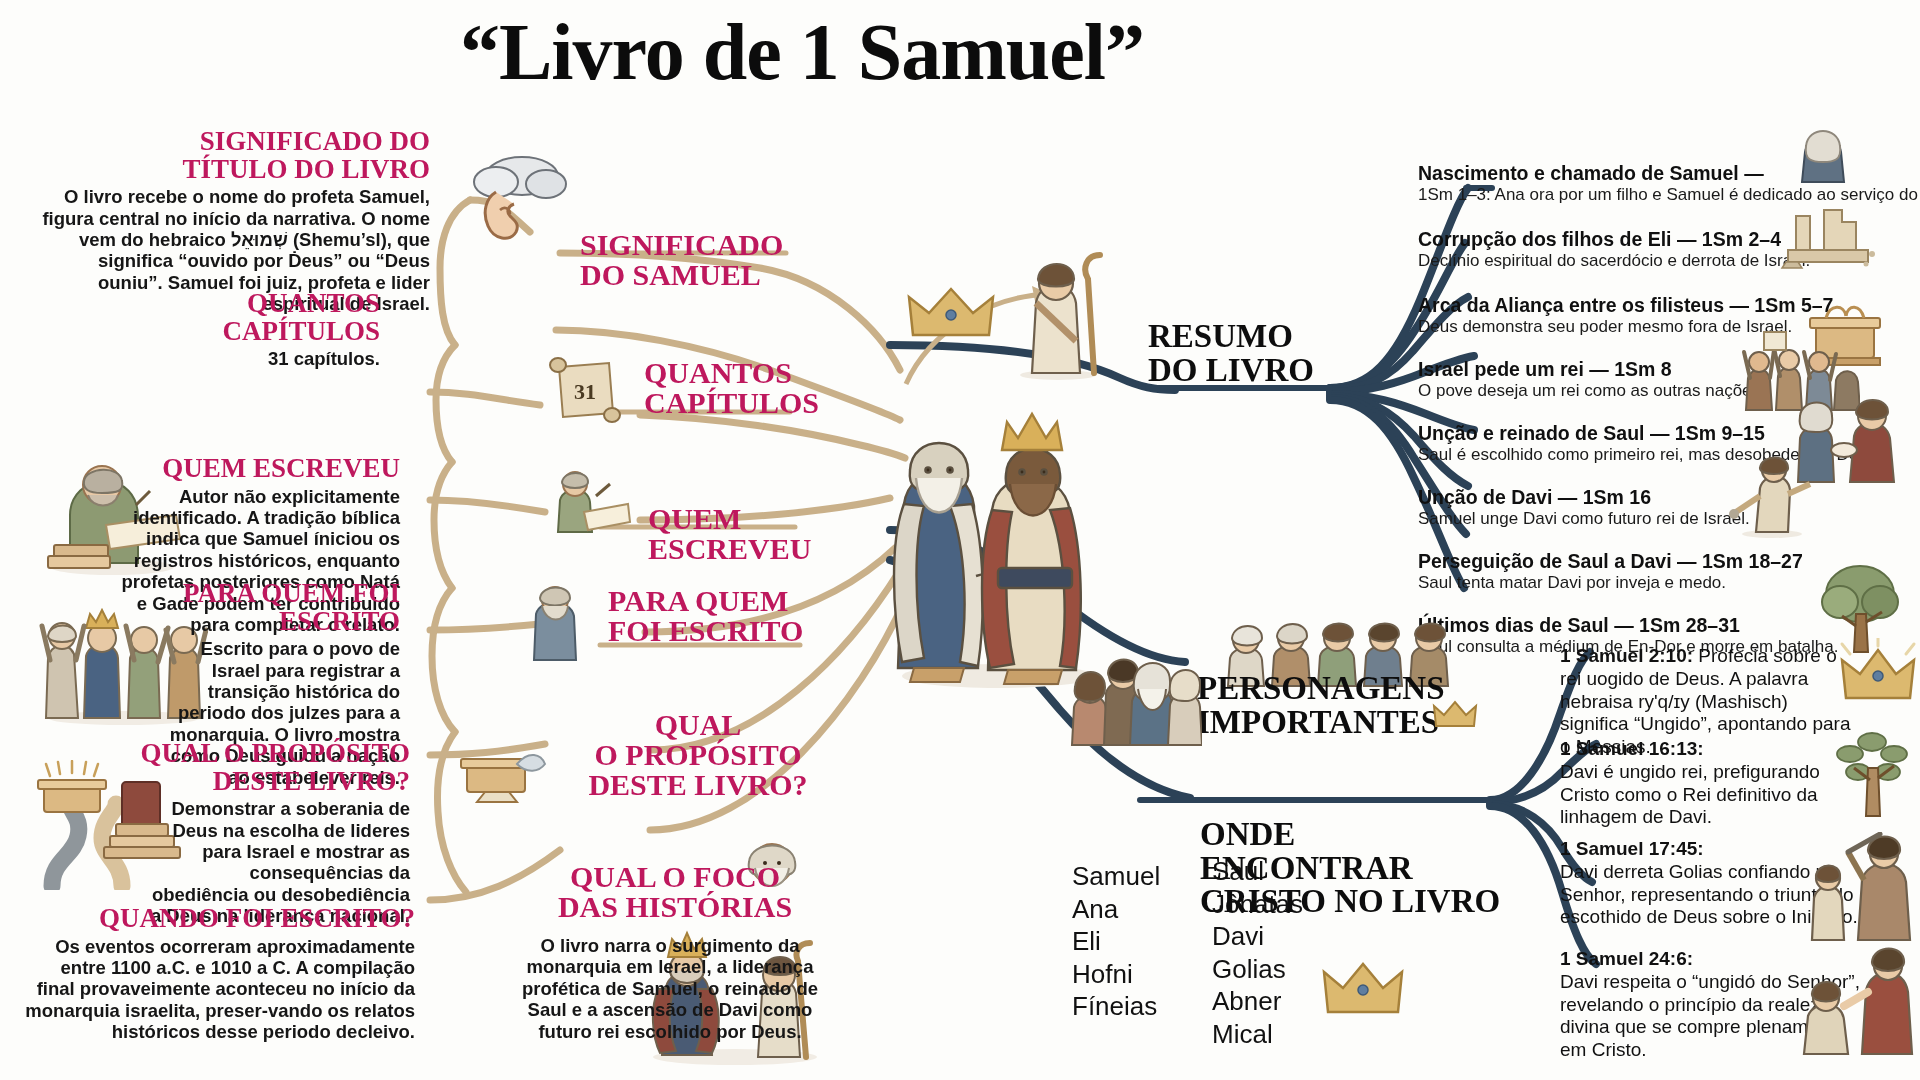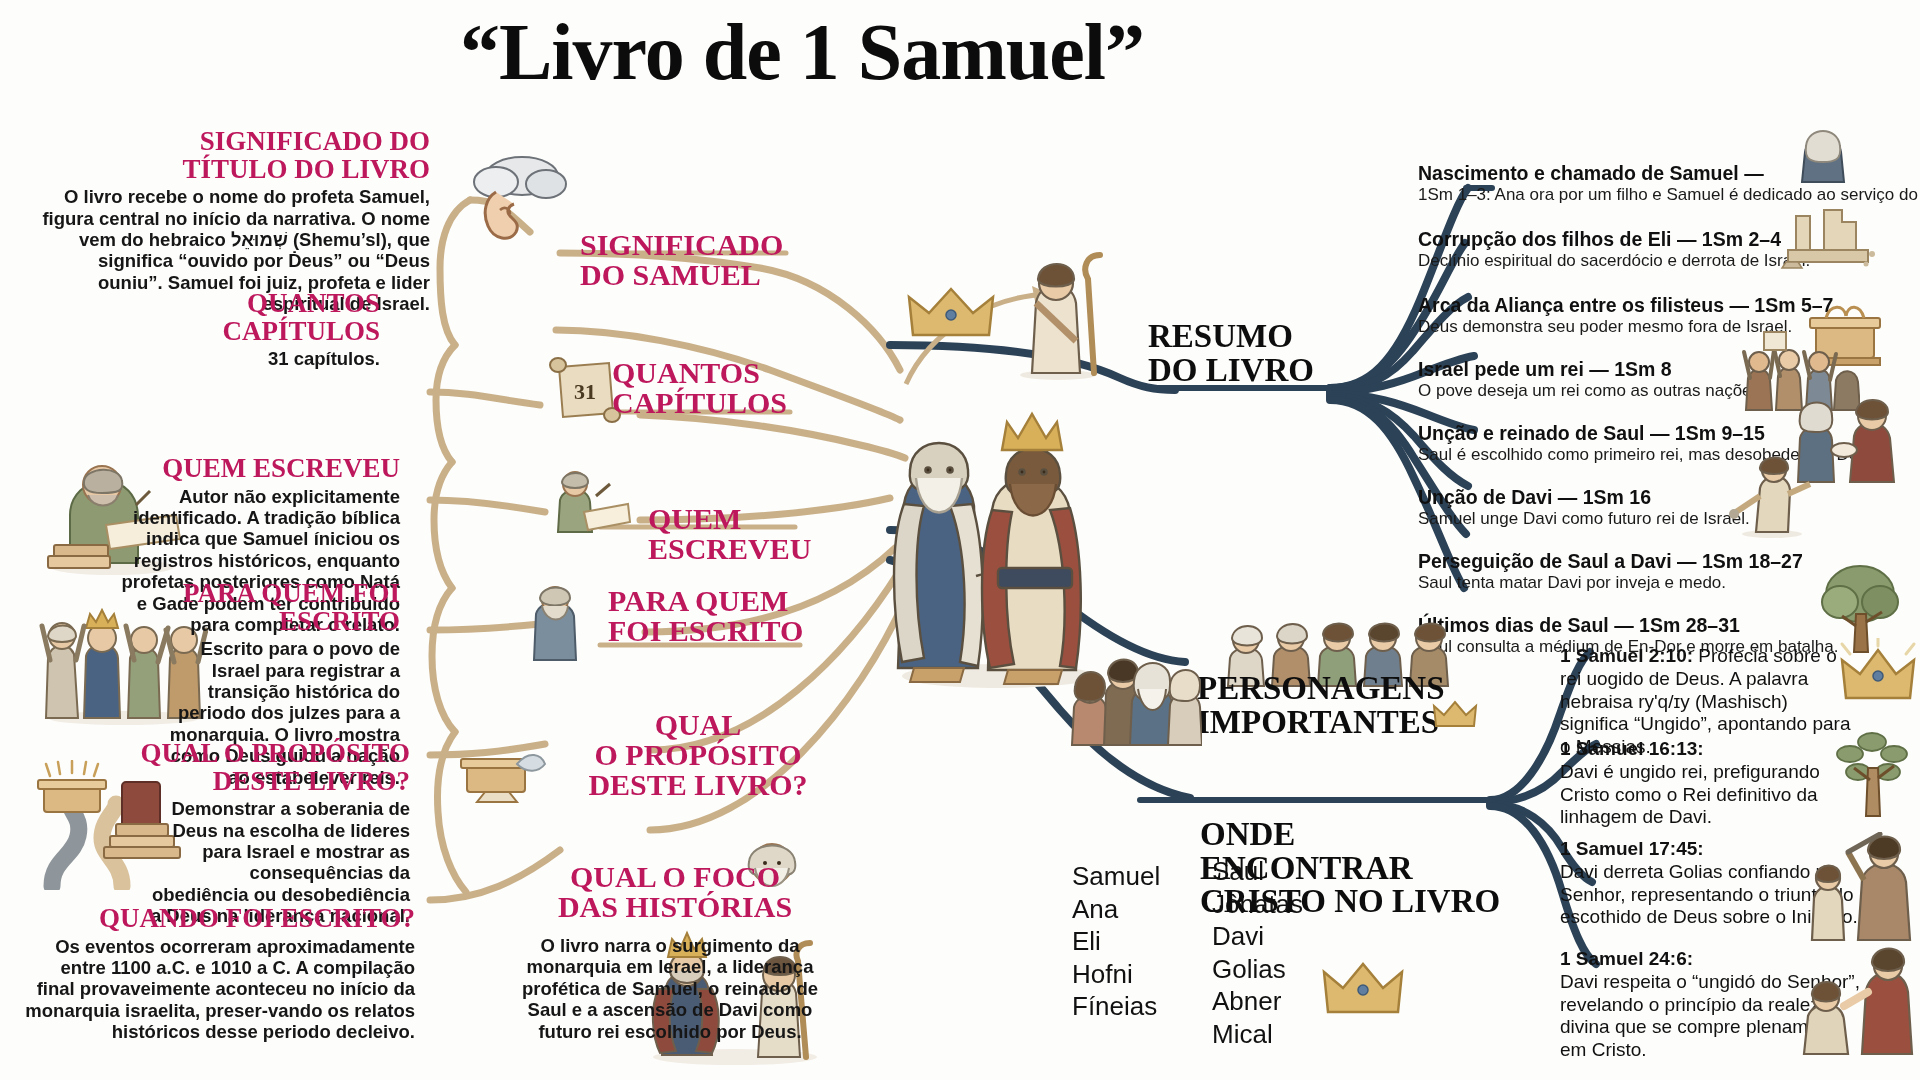--- a/index.html
+++ b/index.html
@@ -269,21 +269,21 @@
   </div>
 
   <div class="ill" style="left:545px;top:355px;">
     <svg width="78" height="72" viewBox="0 0 78 72">
       <path d="M14,12 L64,8 L68,58 L18,62 Z" fill="#eadcc0" stroke="#9a7e52" stroke-width="2"></path>
       <ellipse cx="13" cy="10" rx="8" ry="7" fill="#d8c49c" stroke="#8a6f46" stroke-width="2"></ellipse>
       <ellipse cx="67" cy="60" rx="8" ry="7" fill="#d8c49c" stroke="#8a6f46" stroke-width="2"></ellipse>
       <text x="40" y="44" font-family="Liberation Serif, serif" font-size="22" font-weight="bold" fill="#4a3a22" text-anchor="middle">31</text>
     </svg>
   </div>
-  <div class="abs mid" style="left:612px;top:358px;">
+  <div class="abs mid" style="left:612px;top:358px;padding-left:32px;">
     <div class="hdr" style="white-space:pre-line;">QUANTOS
 CAPÍTULOS</div>
   </div>
 
   <div class="ill" style="left:540px;top:460px;">
     <svg width="92" height="78" viewBox="0 0 92 78">
       <path d="M18,72 L20,40 C24,26 48,26 50,42 L52,72 Z" fill="#9aa57f" stroke="#5f6a46" stroke-width="2"></path>
       <circle cx="35" cy="24" r="12" fill="#e7c9a5" stroke="#9a7450" stroke-width="2"></circle>
       <path d="M22,22 C24,10 48,10 48,22 C48,30 22,30 22,22Z" fill="#c5bdab" stroke="#7d7565" stroke-width="2"></path>
       <path d="M44,52 L88,44 L90,62 L48,70 Z" fill="#f7efdb" stroke="#a98f63" stroke-width="2"></path>

